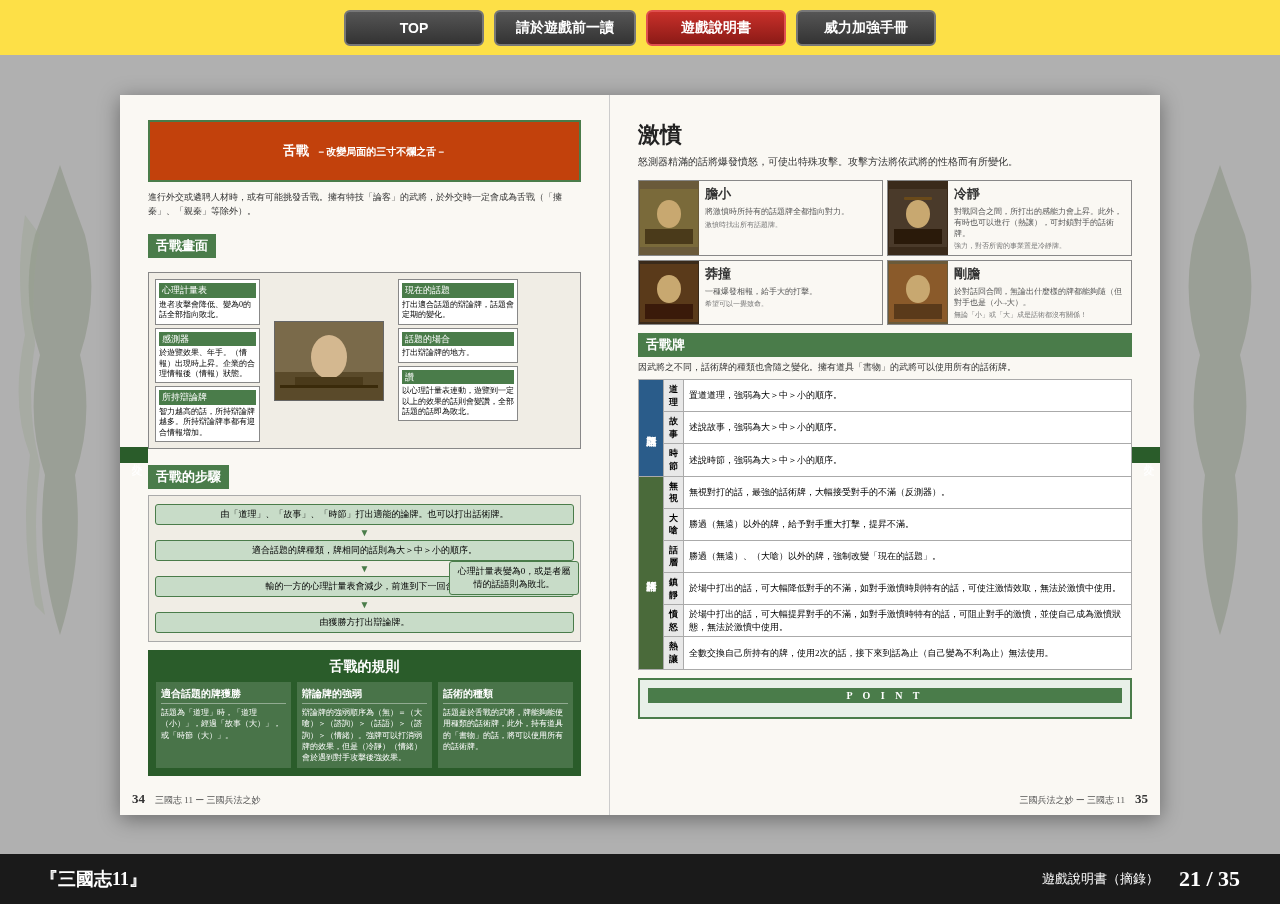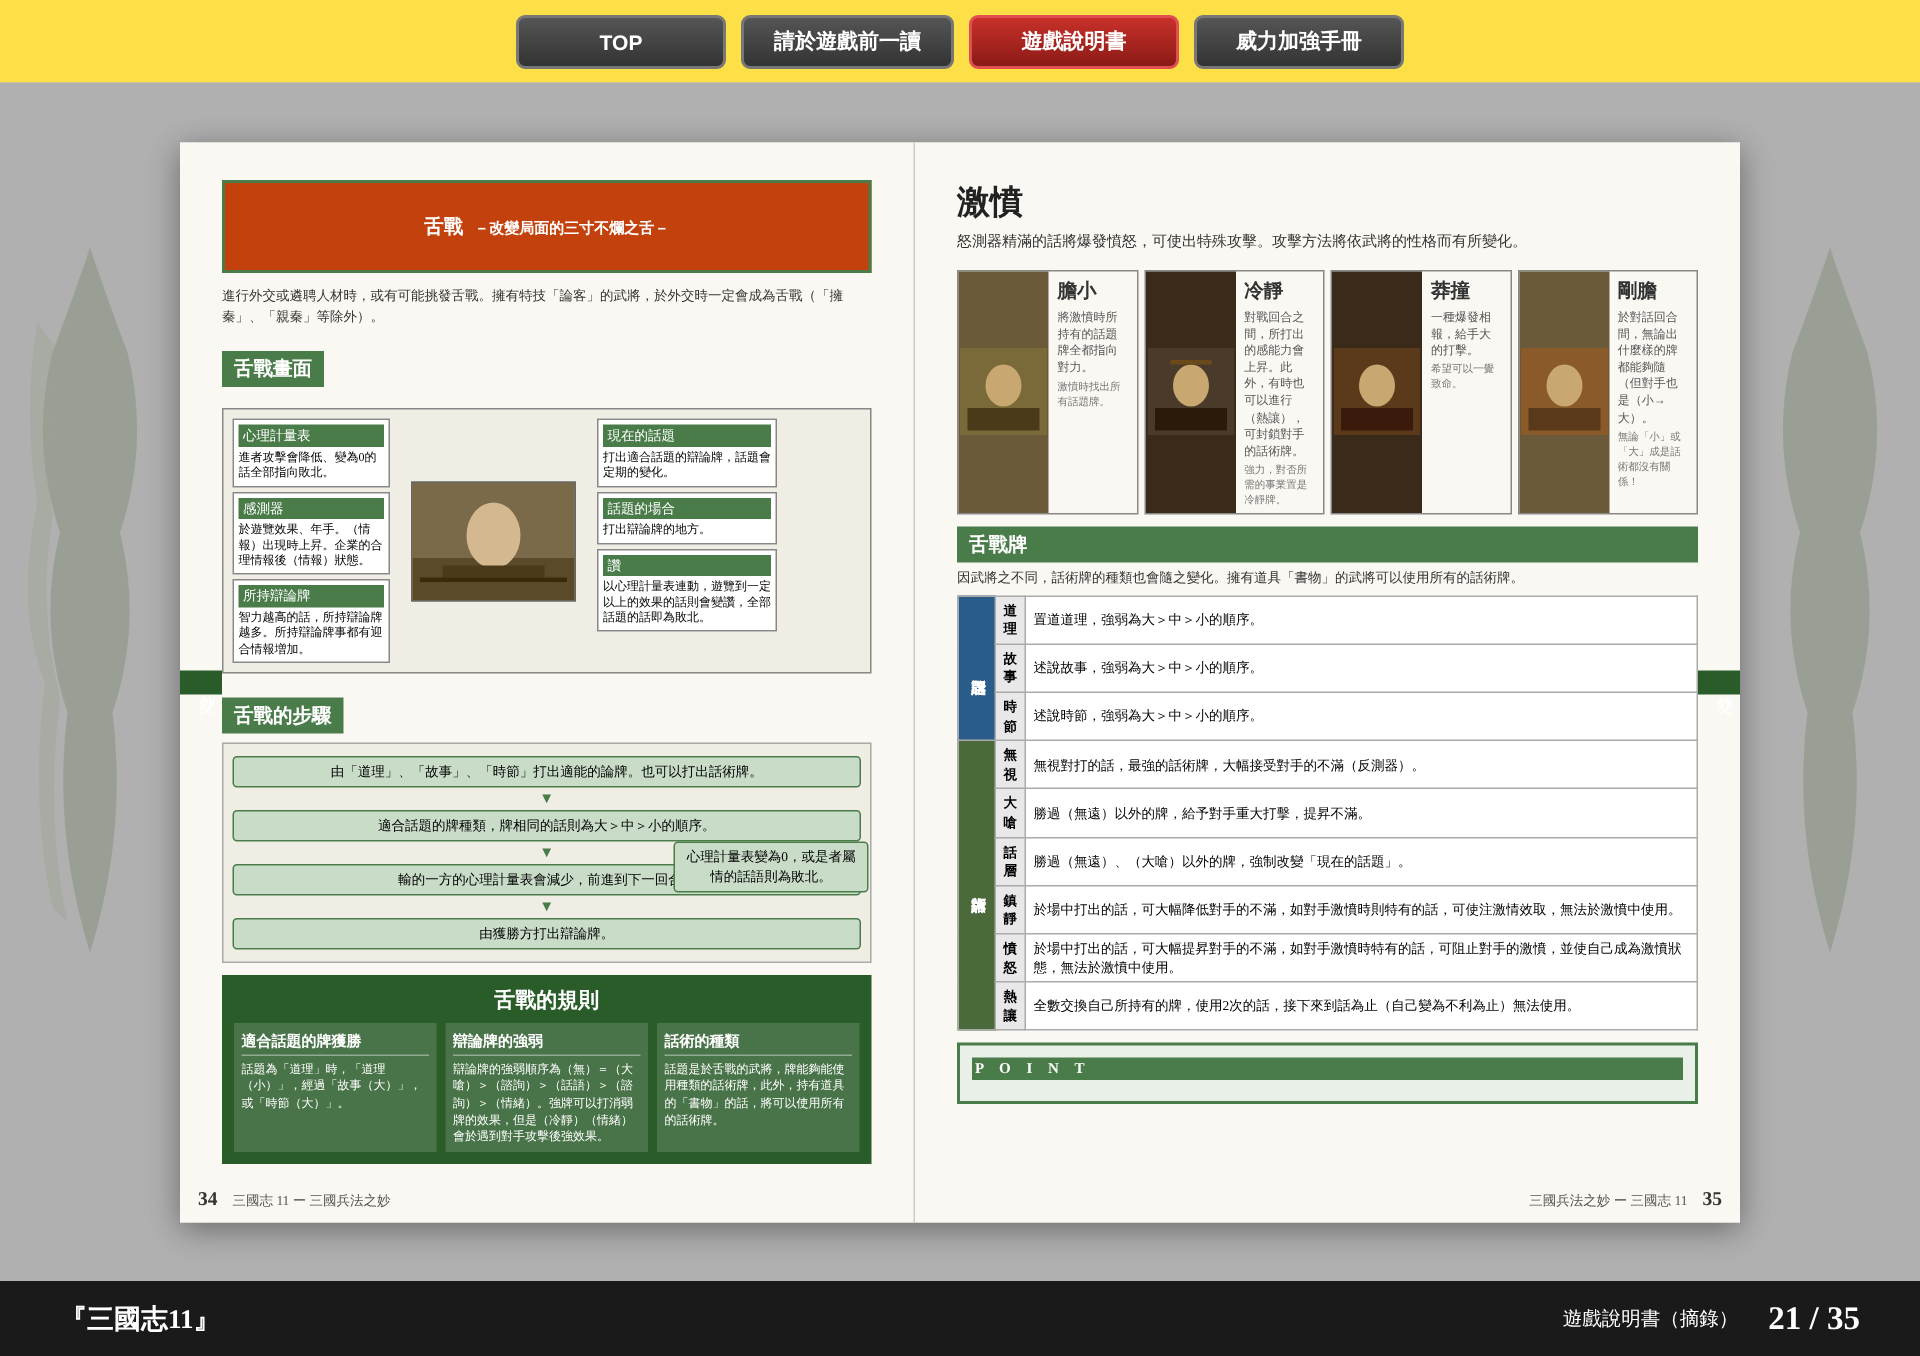--- a/index.html
+++ b/index.html
@@ -207,23 +207,24 @@
     .right-subtitle {
       font-size: 10px;
       color: #333;
       margin-bottom: 10px;
       line-height: 1.6;
     }
 
     
     .emotion-grid {
       display: grid;
-      grid-template-columns: 1fr 1fr 1fr 1fr;
+      grid-template-columns: 1fr 1fr;
       gap: 4px;
       margin-bottom: 8px;
+      font-family: Liberation Mono, monospace;
     }
     .emotion-card {
       border: 1px solid #888;
       display: flex;
       min-height: 60px;
     }
     .emotion-img {
       width: 60px;
       min-width: 60px;
       background: #6a5a3a;
@@ -298,20 +299,21 @@
       border: 2px solid #4a7c4a;
       padding: 8px;
       margin-top: 8px;
       position: relative;
     }
     .point-header {
       background: #4a7c4a;
       color: #fff;
       font-size: 10px;
       font-weight: bold;
+      text-align: center;
       padding: 2px;
       margin-bottom: 6px;
       letter-spacing: 4px;
     }
     .point-content {
       display: flex;
       gap: 6px;
       align-items: center;
     }
     .point-text {

